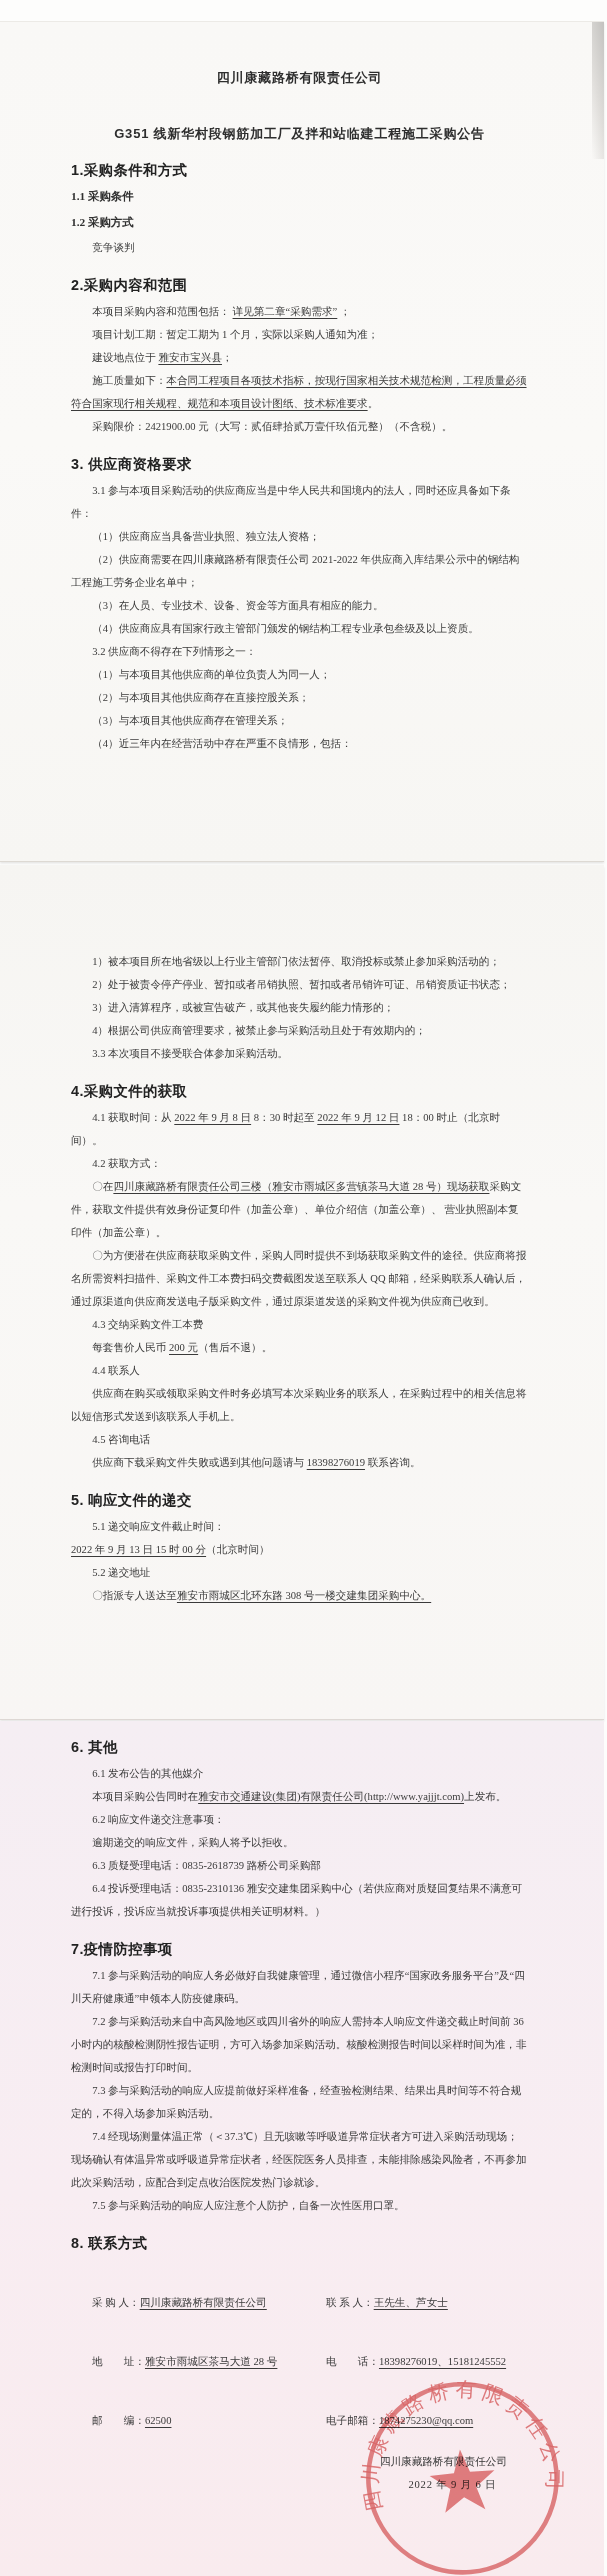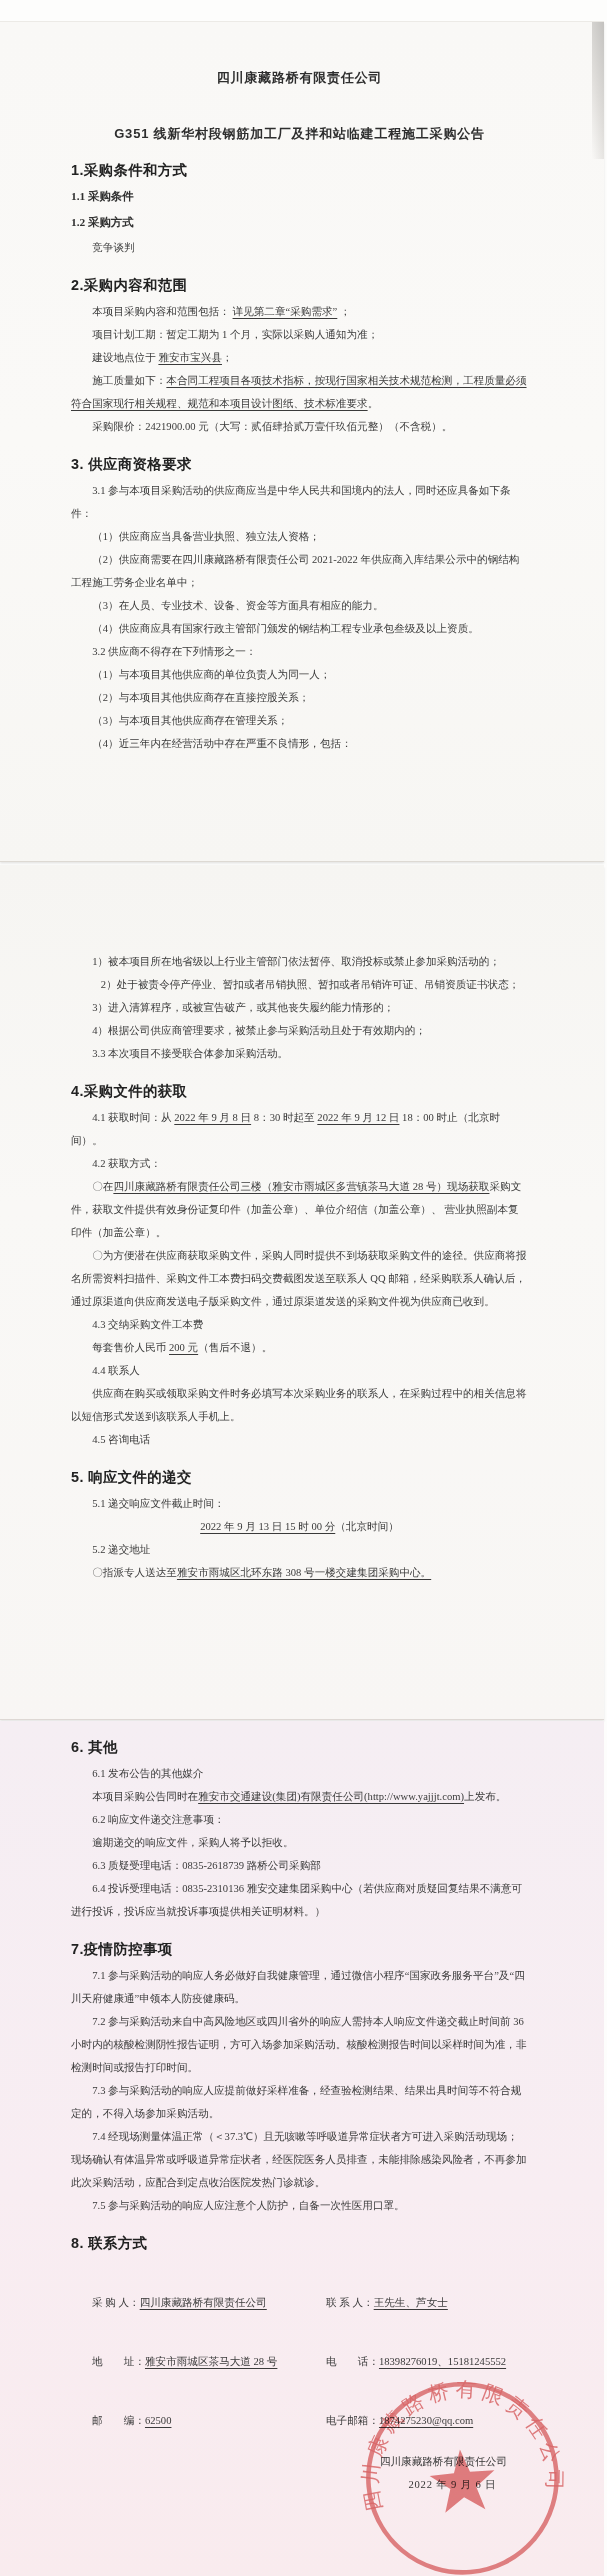--- a/index.html
+++ b/index.html
@@ -15,21 +15,21 @@
   #page3{top:1721px;height:855px;background:linear-gradient(180deg,#f5eef3 0%,#f8edf2 55%,#f9ebee 100%);overflow:hidden;}
   .content{padding:0 76px 0 71px;position:relative;}
   .ttl{text-align:center;font-family:"Liberation Sans",sans-serif;font-weight:bold;
        font-size:13px;line-height:20px;color:#2e2e2e;letter-spacing:0.8px;margin:0;}
   .ttl1{padding-top:46px;}
   .ttl2{margin-top:36px;}
   h2.sec{font-family:"Liberation Sans",sans-serif;font-weight:bold;font-size:14.4px;line-height:23px;
          color:#222;letter-spacing:0.4px;margin:15px 0 3px 0;}
   h3.sub{font-size:11.4px;line-height:23px;color:#303030;font-weight:bold;margin:3px 0 1.5px 0;}
   p.b{font-size:10.6px;line-height:23px;color:#3a3a3a;margin:0;text-indent:2em;}
-  p.b.ni{text-indent:0;text-align:center;}
+  p.b.ni{text-indent:0;}
   .u{text-decoration:underline;text-underline-offset:3px;text-decoration-thickness:0.8px;}
   .crow{display:flex;font-size:10.6px;line-height:23px;color:#3a3a3a;margin-top:36px;}
   .crow .cl{width:255px;padding-left:21px;box-sizing:border-box;}
   .crow .cr{flex:1;}
   .sig{margin-top:18px;text-align:right;padding-right:21px;font-size:10.6px;line-height:23px;color:#353535;}
   .sig .sig-date{padding-right:10.6px;letter-spacing:0.8px;}
   .stamp{position:absolute;left:355px;top:645px;width:214px;height:214px;
          mix-blend-mode:multiply;opacity:.85;transform:rotate(-5deg);}
   .corner-shade{position:absolute;top:0;right:0;width:12px;height:137px;opacity:.5;
     background:linear-gradient(260deg,#8d8b88 0%,#c6c3bf 55%,rgba(255,255,255,0) 100%);}
@@ -80,20 +80,21 @@
     <h2 class="sec">4.采购文件的获取</h2>
     <p class="b"><span>4.1 获取时间：从 </span><span class="u">2022 年 9 月 8 日</span><span> 8：30 时起至 </span><span class="u">2022 年 9 月 12 日</span><span> 18：00 时止（北京时间）。</span></p>
     <p class="b">4.2 获取方式：</p>
     <p class="b"><span>〇在</span><span class="u">四川康藏路桥有限责任公司三楼（雅安市雨城区多营镇茶马大道 28 号）现场获取</span><span>采购文件，获取文件提供有效身份证复印件（加盖公章）、单位介绍信（加盖公章）、 营业执照副本复印件（加盖公章）。</span></p>
     <p class="b">〇为方便潜在供应商获取采购文件，采购人同时提供不到场获取采购文件的途径。供应商将报名所需资料扫描件、采购文件工本费扫码交费截图发送至联系人 QQ 邮箱，经采购联系人确认后，通过原渠道向供应商发送电子版采购文件，通过原渠道发送的采购文件视为供应商已收到。</p>
     <p class="b">4.3 交纳采购文件工本费</p>
     <p class="b"><span>每套售价人民币 </span><span class="u">200 元</span><span>（售后不退）。</span></p>
     <p class="b">4.4 联系人</p>
     <p class="b">供应商在购买或领取采购文件时务必填写本次采购业务的联系人，在采购过程中的相关信息将以短信形式发送到该联系人手机上。</p>
     <p class="b">4.5 咨询电话</p>
+    <p class="b"><span>供应商下载采购文件失败或遇到其他问题请与 </span><span class="u">18398276019</span><span> 联系咨询。</span></p>
 
     <h2 class="sec">5. 响应文件的递交</h2>
     <p class="b">5.1 递交响应文件截止时间：</p>
     <p class="b ni"><span class="u">2022 年 9 月 13 日 15 时 00 分</span><span>（北京时间）</span></p>
     <p class="b">5.2 递交地址</p>
     <p class="b"><span>〇指派专人送达至</span><span class="u">雅安市雨城区北环东路 308 号一楼交建集团采购中心。</span></p>
   </div>
 </div>
 
 <div class="page" id="page3">

